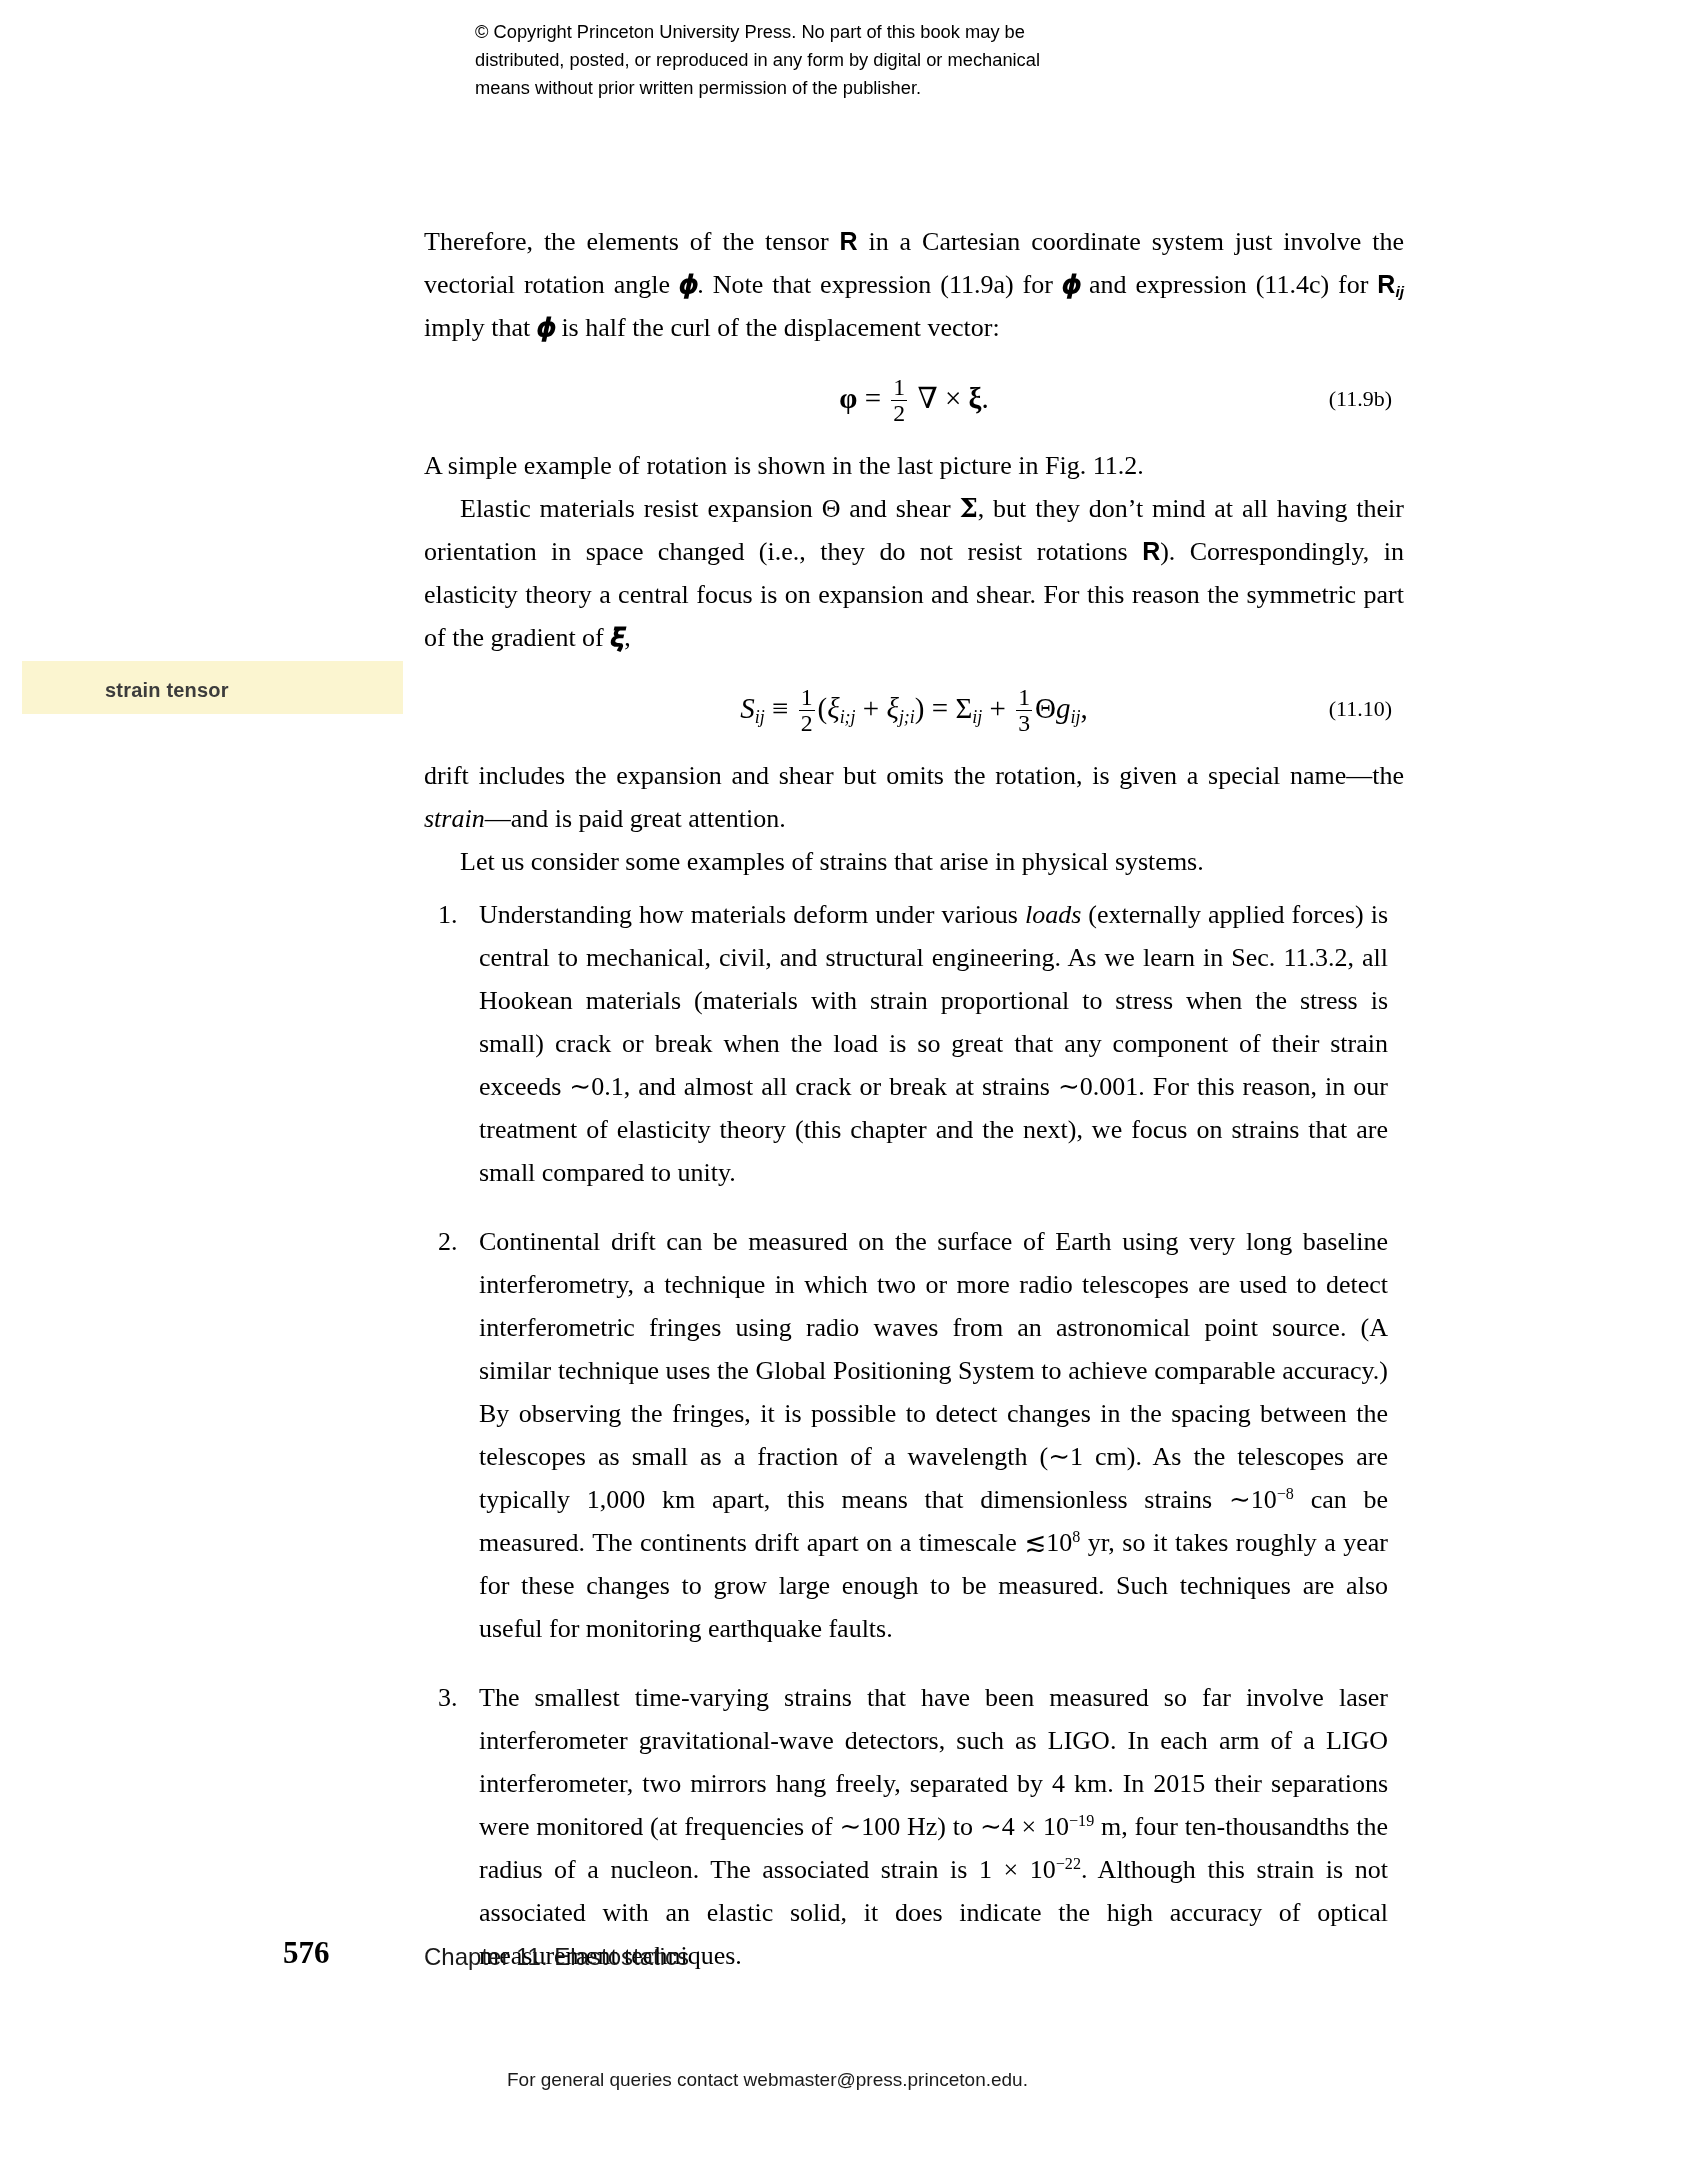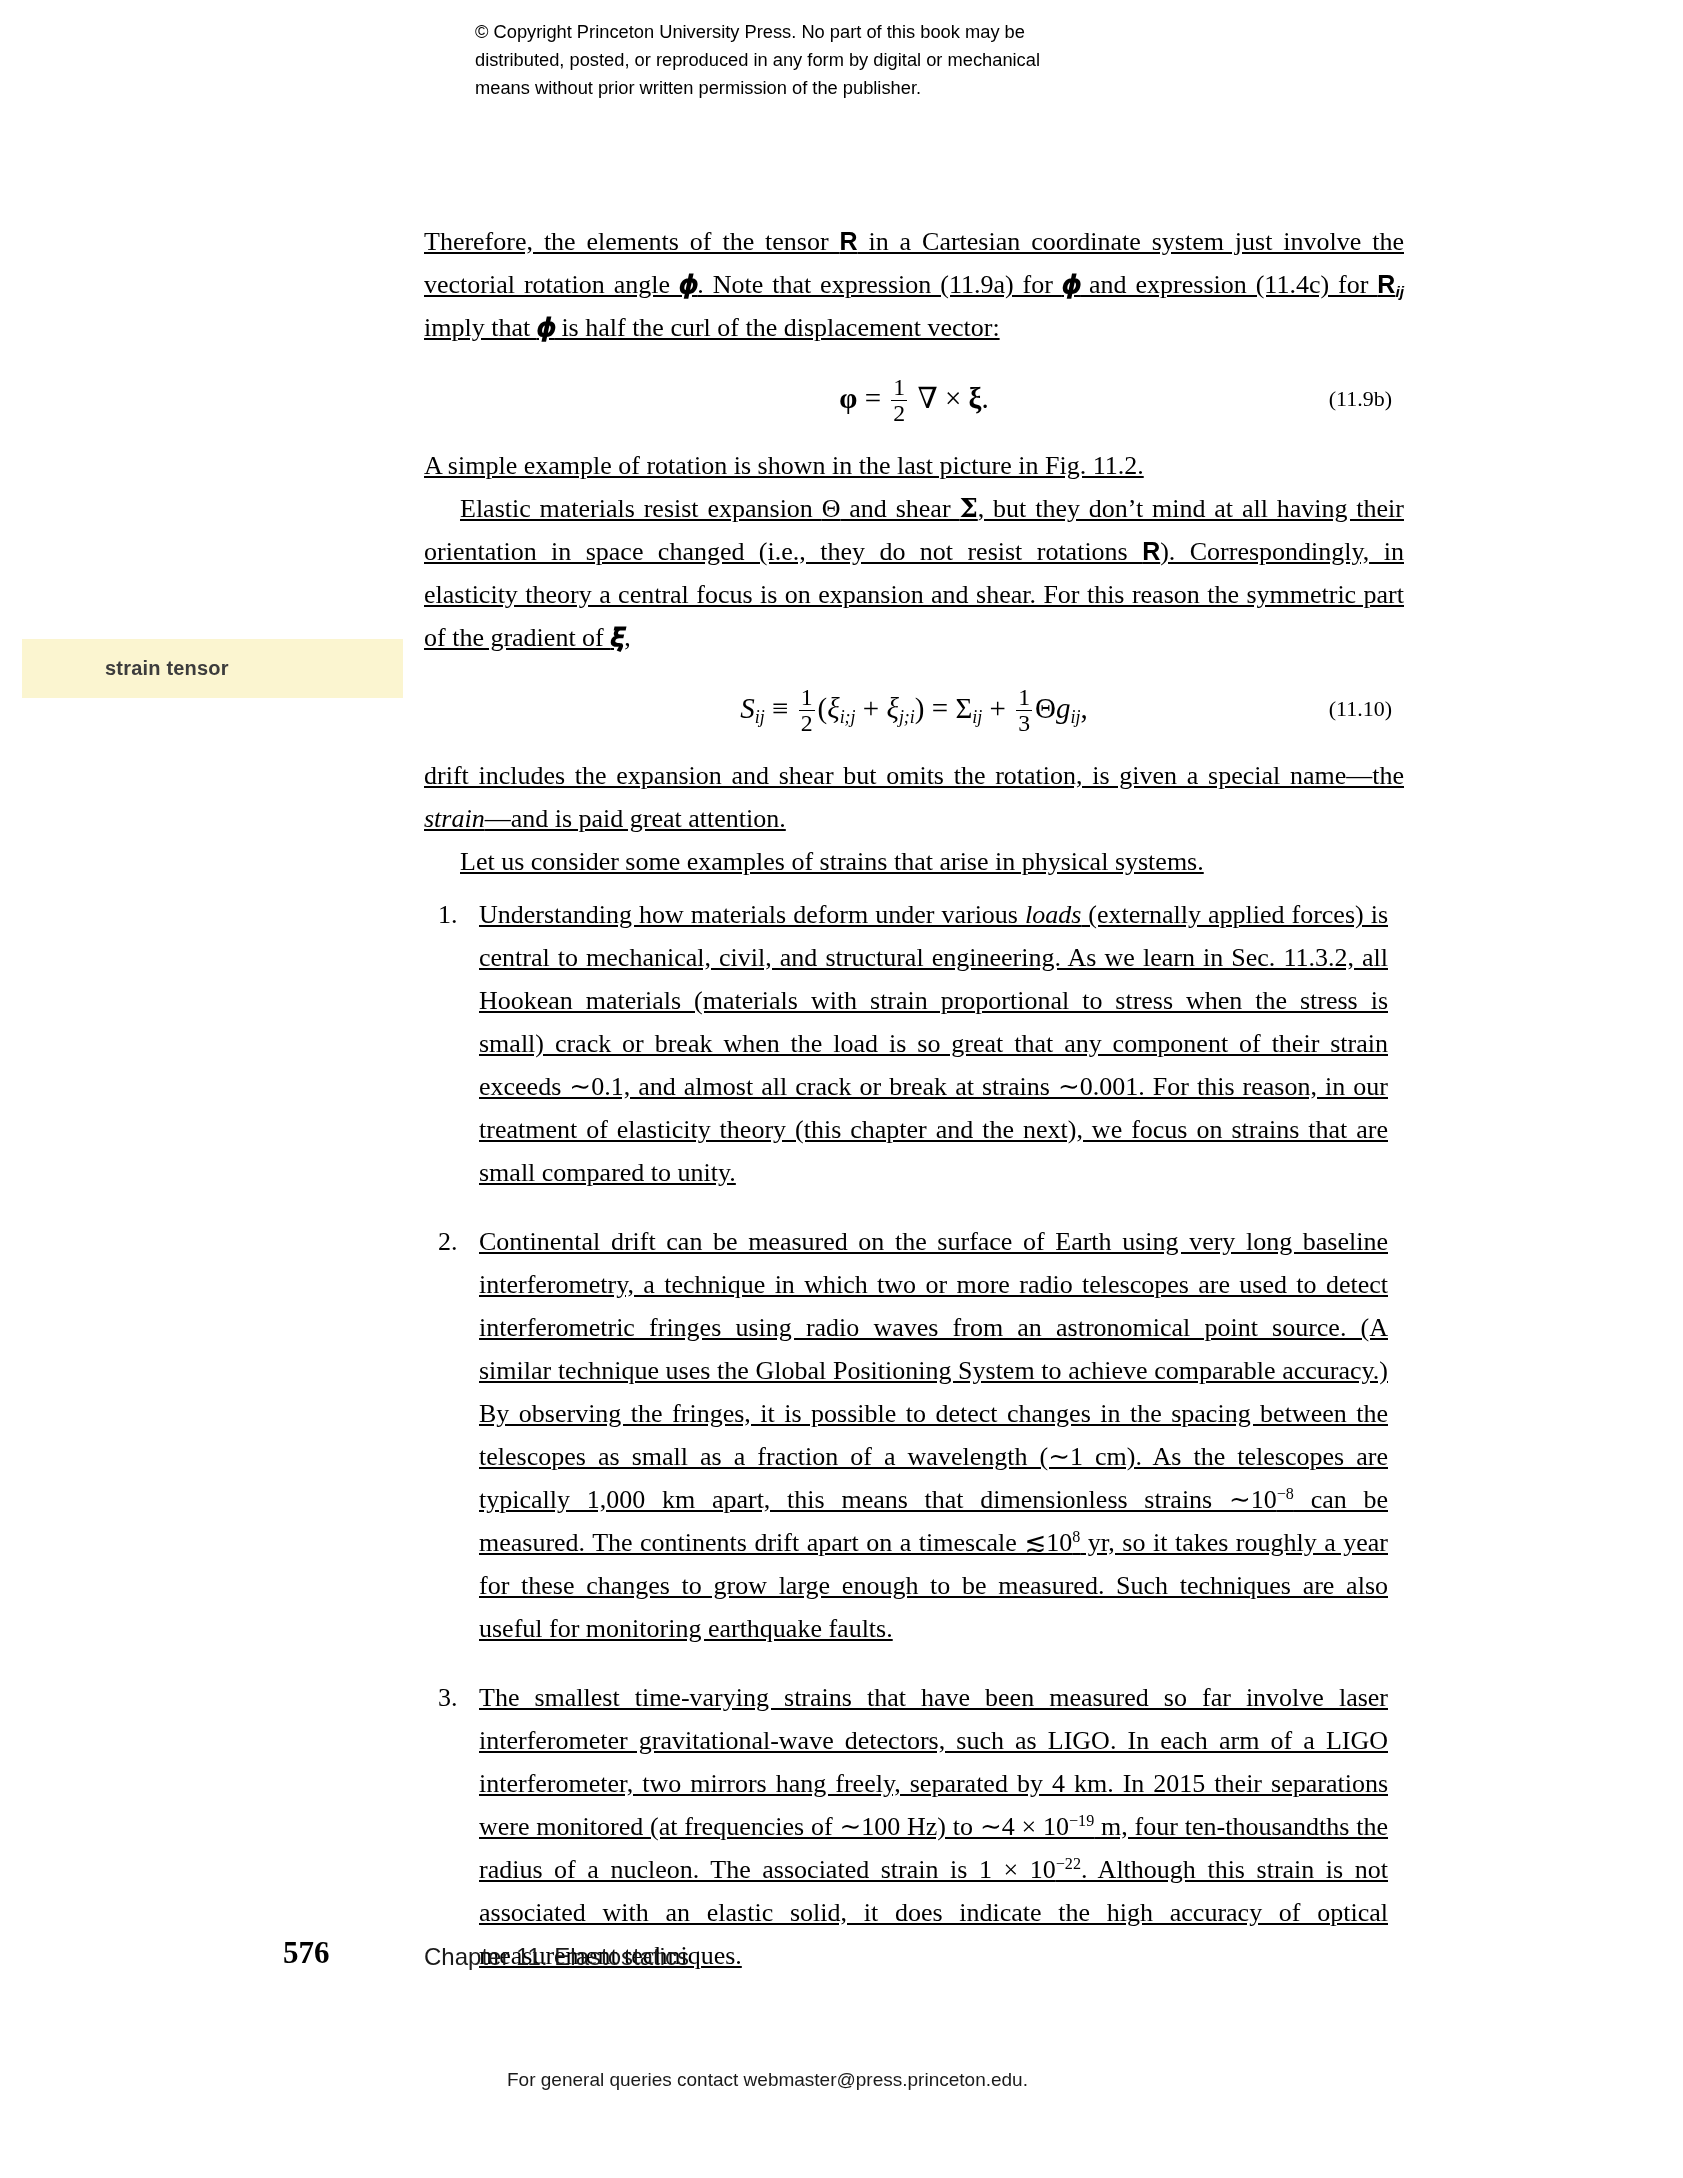--- a/index.html
+++ b/index.html
@@ -29,21 +29,20 @@
     text-align: left;
   }
   .copyright-header .line { white-space: nowrap; }
 
   
   .text-column {
     position: absolute;
     left: 424px;
     top: 220px;
     width: 980px;
-    text-decoration: underline;
   }
 
   p.body-par {
     margin: 0;
     font-size: 26px;
     line-height: 43px;
     text-align: justify;
     text-justify: inter-word;
     hyphens: none;
   }
@@ -113,23 +112,23 @@
     left: 14px;
     top: 0;
     font-size: 26px;
     line-height: 43px;
   }
 
   
   .margin-note {
     position: absolute;
     left: 22px;
-    top: 639px;
+    top: 661px;
     width: 381px;
-    height: 59px;
+    height: 53px;
     background: #fbf5d0;
   }
   .margin-note .note-label {
     position: absolute;
     left: 83px;
     top: 18px;
     font-family: "Liberation Sans", sans-serif;
     font-weight: bold;
     font-size: 20px;
     color: #3c3c3c;

